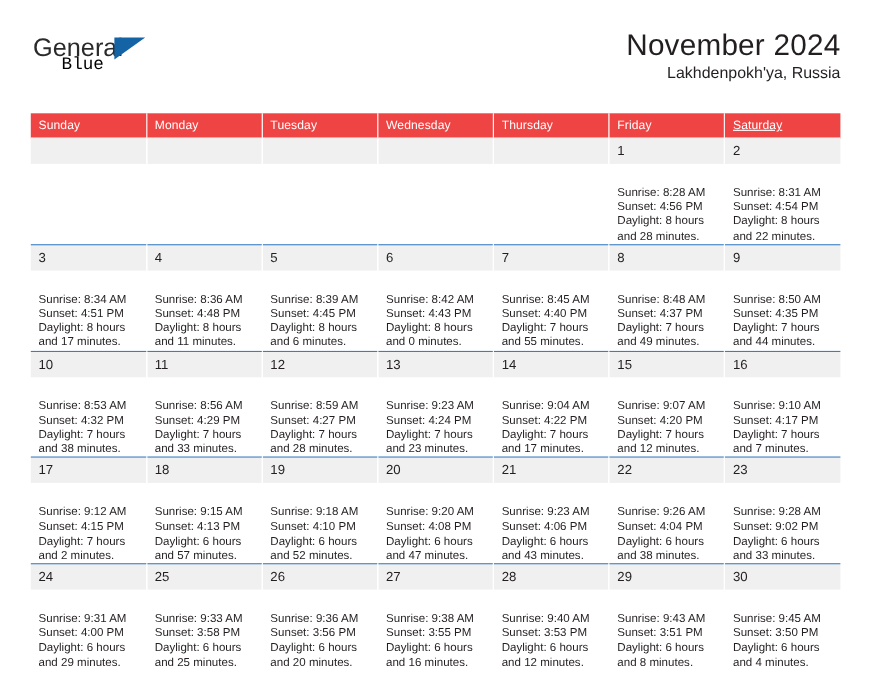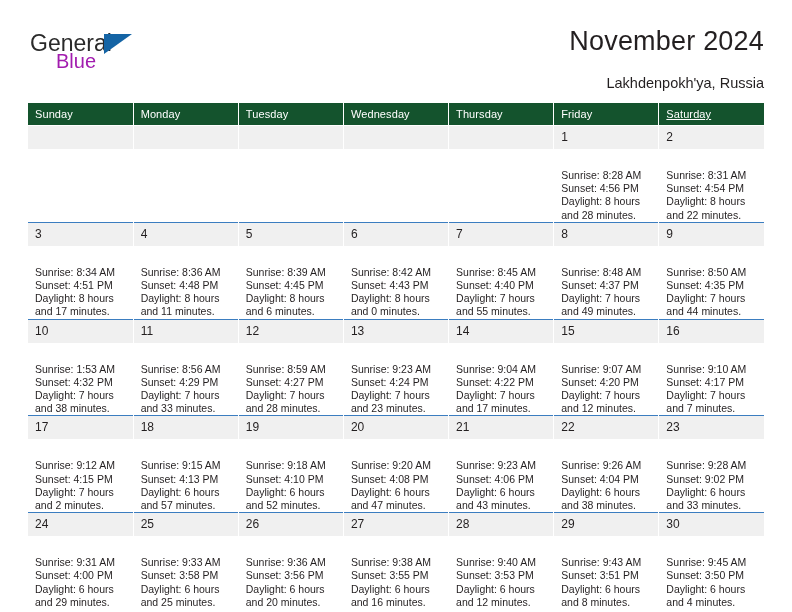--- a/index.html
+++ b/index.html
@@ -43,23 +43,23 @@
     font-size: 23px;
     letter-spacing: 0px;
     color: #2a2a2a;
     font-family: "Liberation Sans", sans-serif;
     line-height: 1;
   }
   .logo-blue {
     position: absolute;
     left: 28px;
     top: 19px;
-    font-size: 20px;
-    color: #a21caf;
-    font-family: Liberation Sans, sans-serif;
+    font-size: 16px;
+    color: #000000;
+    font-family: Liberation Mono, monospace;
     line-height: 1;
   }
   .logo-triangle {
     position: absolute;
     left: 76px;
     top: 2px;
     width: 0;
     height: 0;
     border-left: 28px solid #1464a5;
     border-bottom: 20px solid transparent;
@@ -75,35 +75,35 @@
     font-size: 27px;
     font-weight: normal;
     color: #231f20;
     line-height: 1.15;
     letter-spacing: 0.2px;
   }
   .cal-subtitle {
     font-size: 14.5px;
     font-weight: normal;
     color: #231f20;
-    margin-top: 18px;
+    margin-top: 2px;
     line-height: 1.2;
   }
 
   
   .calendar {
     position: absolute;
     left: 28px;
     top: 103px;
     width: 736px;
     border-collapse: collapse;
     table-layout: fixed;
   }
   .calendar th {
-    background: #14532d;
+    background: #ef4444;
     color: #ffffff;
     font-size: 11px;
     font-weight: normal;
     text-align: left;
     padding: 5px 0 5px 7px;
     border: 1px solid #ffffff;
     border-top: none;
     height: 12px;
     letter-spacing: 0.1px;
   }
@@ -262,21 +262,21 @@
           <div class="detail">Sunrise: 8:50 AM
 Sunset: 4:35 PM
 Daylight: 7 hours
 and 44 minutes.</div>
         </td>
       </tr>
 
       <tr>
         <td class="day-cell">
           <span class="daynum">10</span>
-          <div class="detail">Sunrise: 1:53 AM
+          <div class="detail">Sunrise: 8:53 AM
 Sunset: 4:32 PM
 Daylight: 7 hours
 and 38 minutes.</div>
         </td>
         <td class="day-cell">
           <span class="daynum">11</span>
           <div class="detail">Sunrise: 8:56 AM
 Sunset: 4:29 PM
 Daylight: 7 hours
 and 33 minutes.</div>

